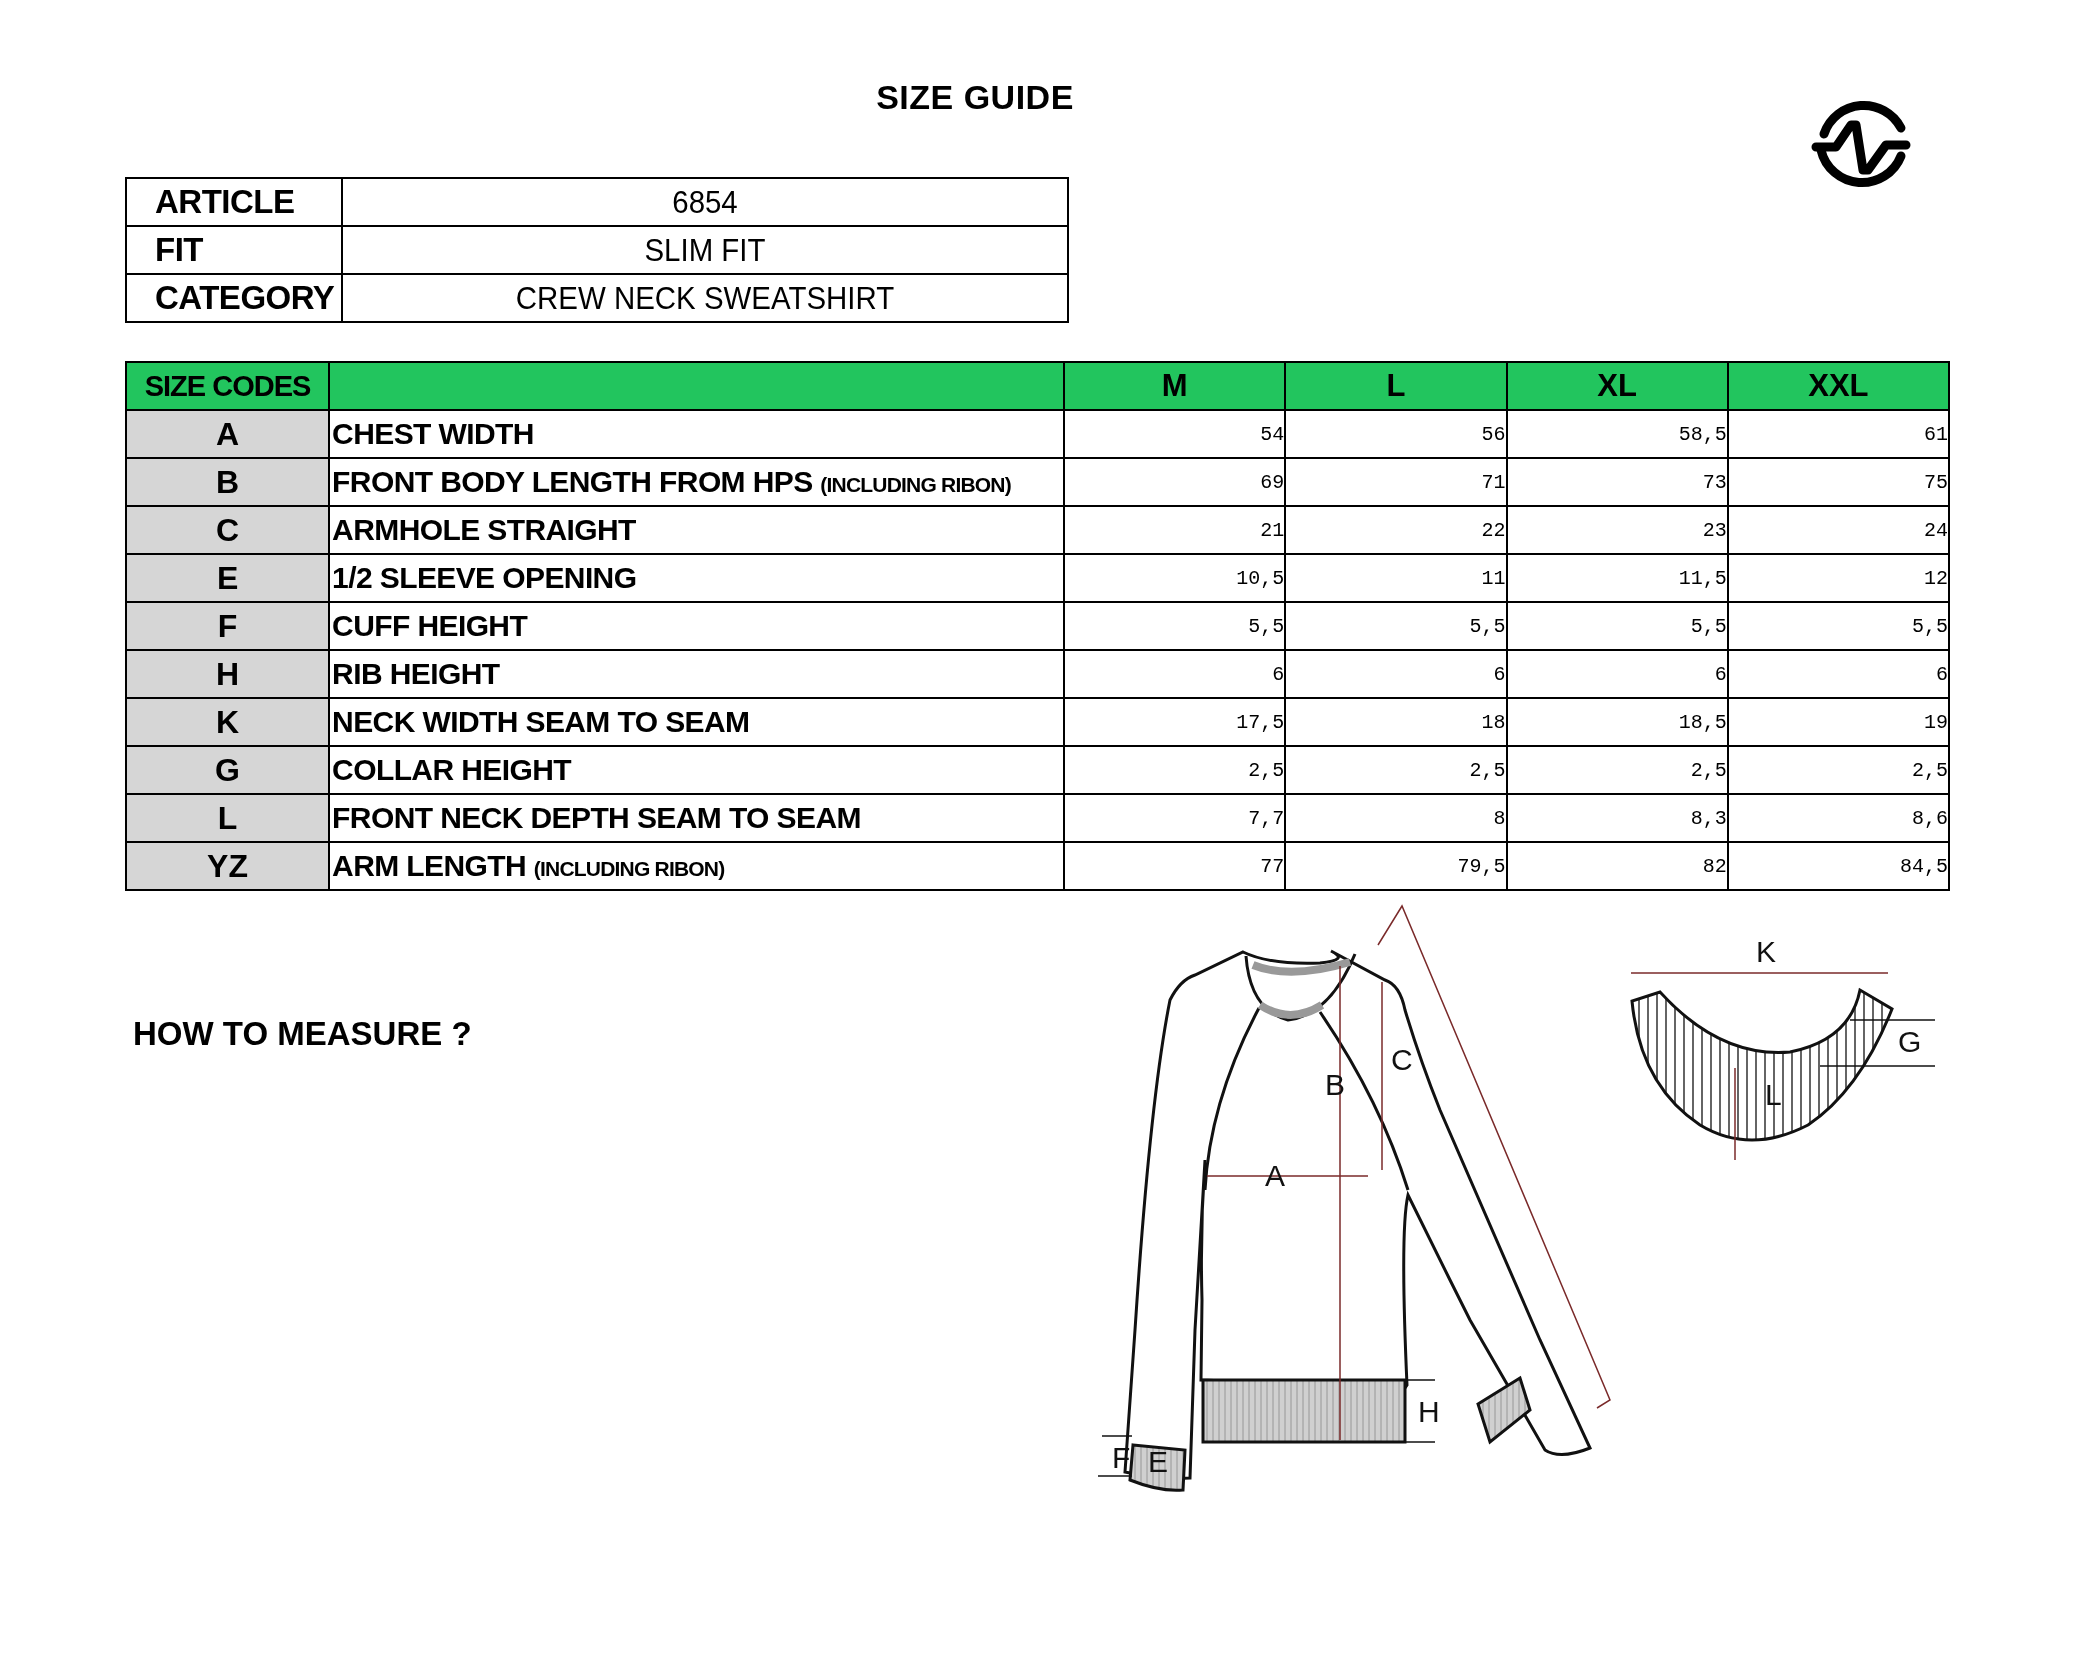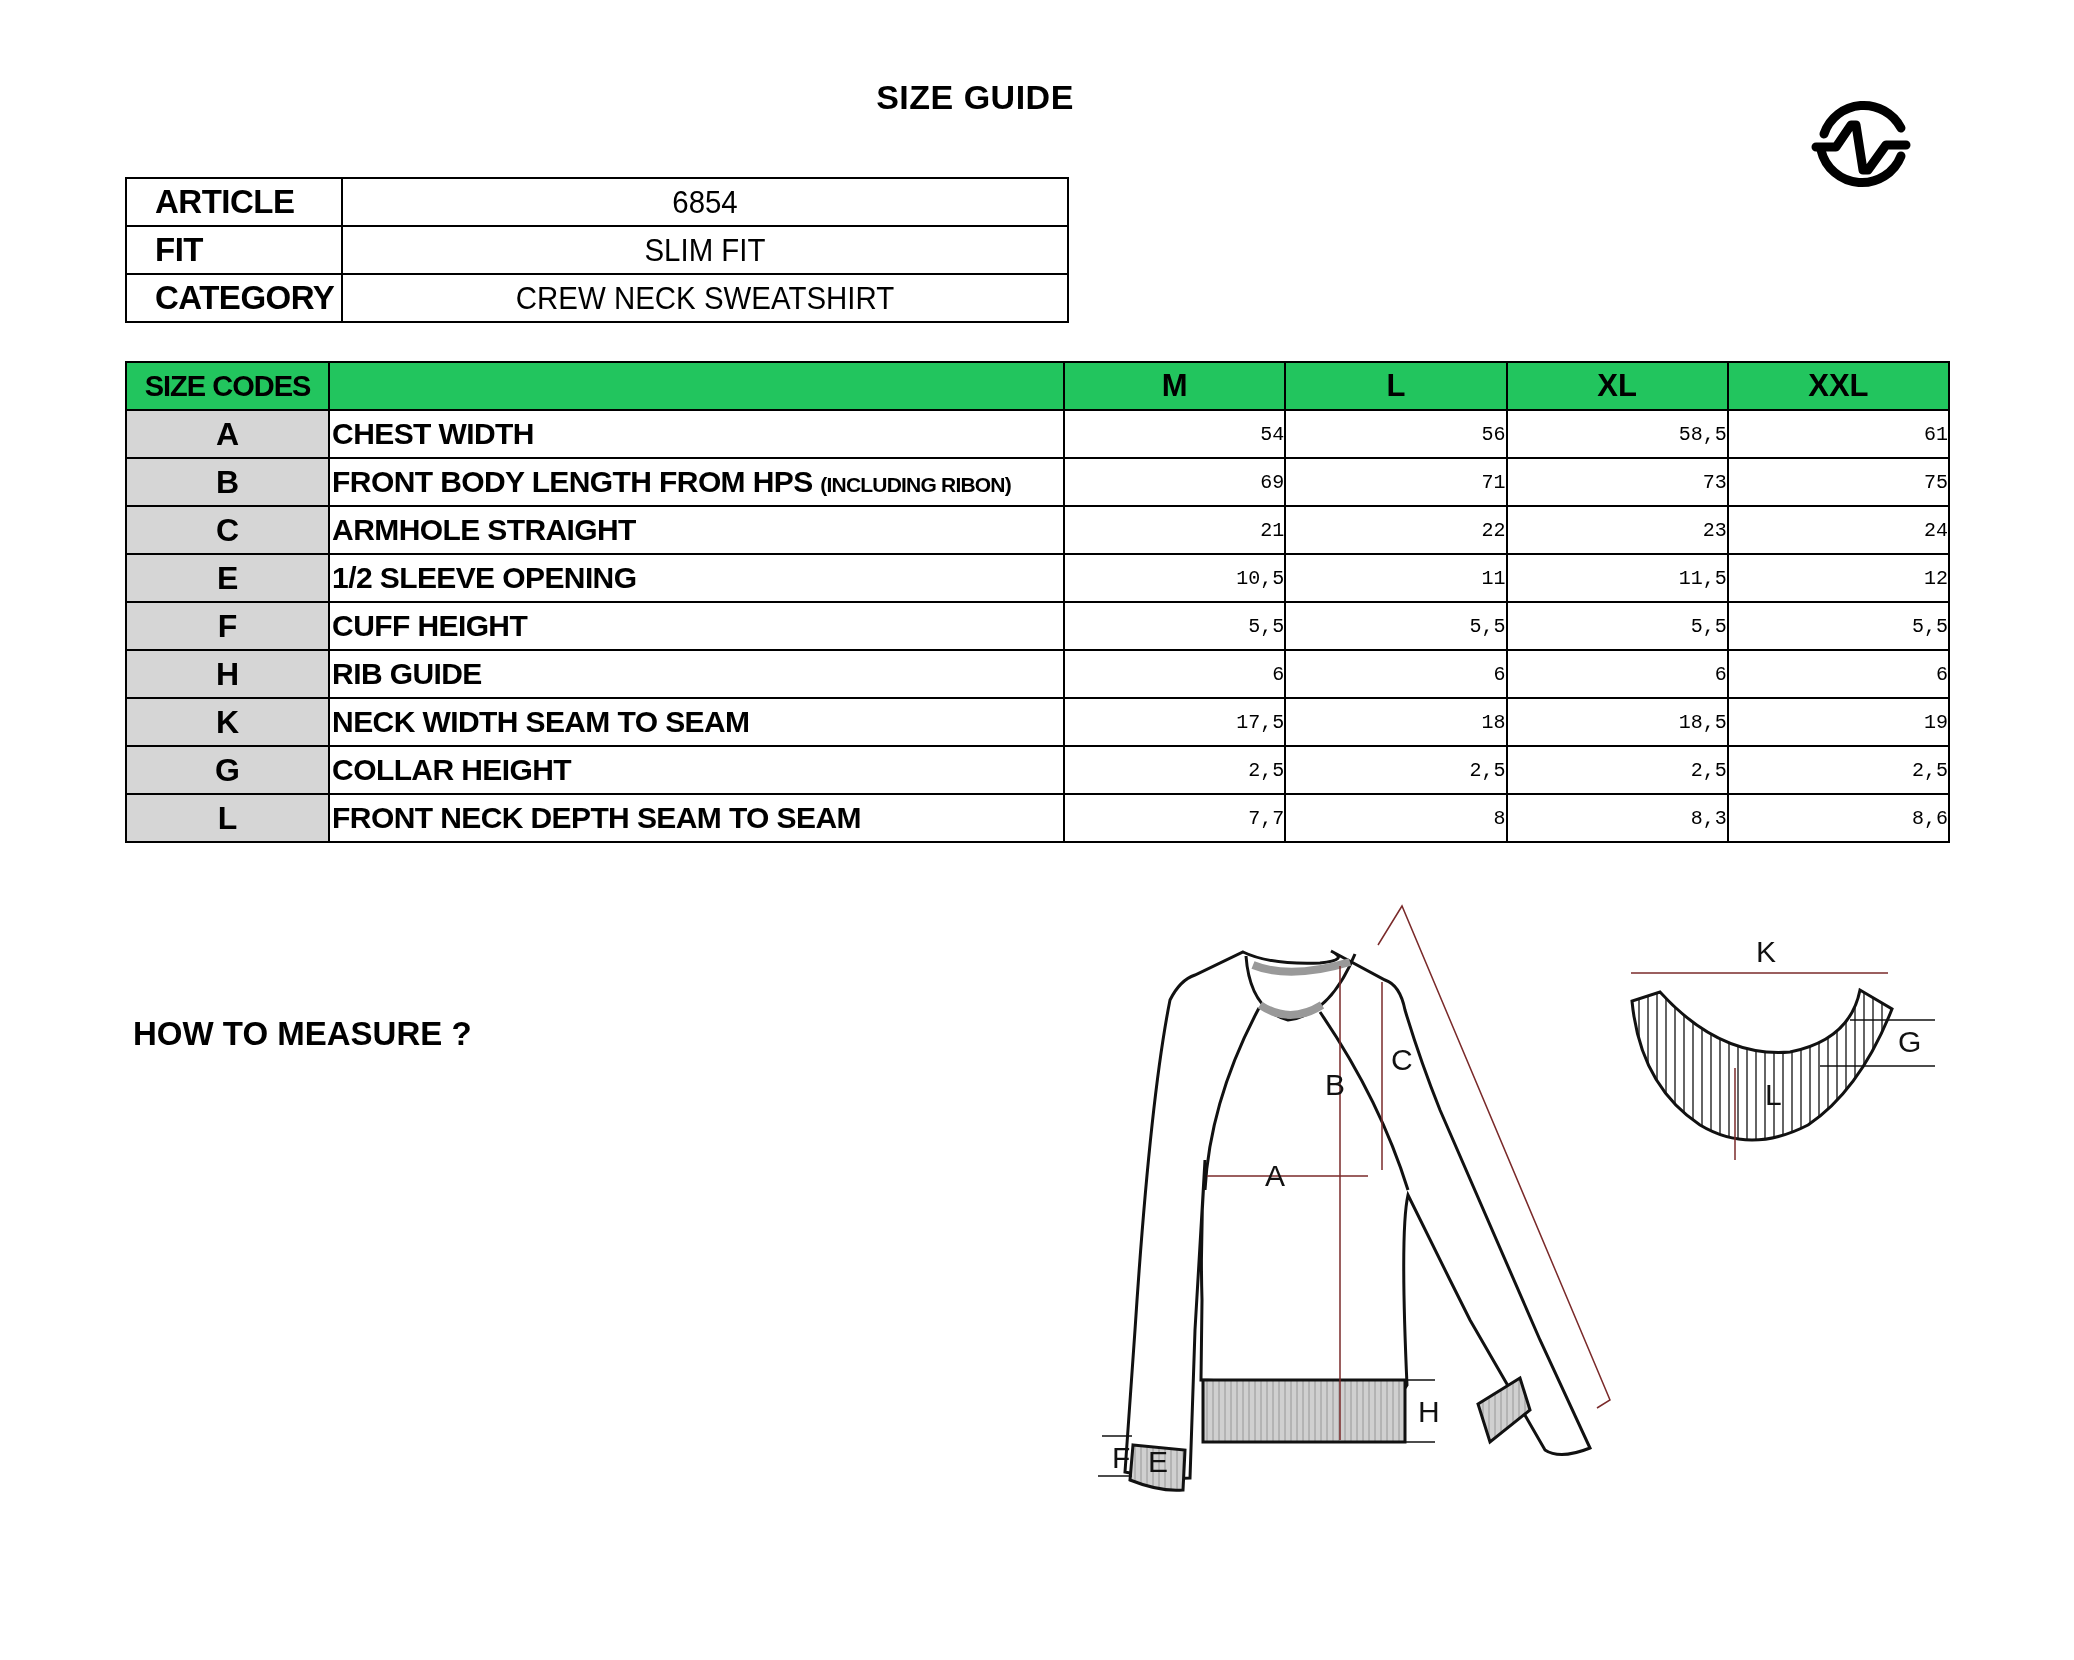--- a/index.html
+++ b/index.html
@@ -108,21 +108,21 @@
       <tr>
     <td class="code">F</td>
     <td class="desc"><span>CUFF HEIGHT</span><span class="note"></span></td>
     <td class="val">5,5</td>
     <td class="val">5,5</td>
     <td class="val">5,5</td>
     <td class="val">5,5</td>
   </tr>
       <tr>
     <td class="code">H</td>
-    <td class="desc"><span>RIB GUIDE</span><span class="note"></span></td>
+    <td class="desc"><span>RIB HEIGHT</span><span class="note"></span></td>
     <td class="val">6</td>
     <td class="val">6</td>
     <td class="val">6</td>
     <td class="val">6</td>
   </tr>
       <tr>
     <td class="code">K</td>
     <td class="desc"><span>NECK WIDTH SEAM TO SEAM</span><span class="note"></span></td>
     <td class="val">17,5</td>
     <td class="val">18</td>
@@ -137,20 +137,28 @@
     <td class="val">2,5</td>
     <td class="val">2,5</td>
   </tr>
       <tr>
     <td class="code">L</td>
     <td class="desc"><span>FRONT NECK DEPTH SEAM TO SEAM</span><span class="note"></span></td>
     <td class="val">7,7</td>
     <td class="val">8</td>
     <td class="val">8,3</td>
     <td class="val">8,6</td>
+  </tr>
+      <tr>
+    <td class="code">YZ</td>
+    <td class="desc"><span>ARM LENGTH </span><span class="note">(INCLUDING RIBON)</span></td>
+    <td class="val">77</td>
+    <td class="val">79,5</td>
+    <td class="val">82</td>
+    <td class="val">84,5</td>
   </tr>
     </tbody>
 </table>
 
 <div class="how">HOW TO MEASURE ?</div>
 
 <svg class="diagram" viewBox="1080 890 900 640">
   <defs>
     <pattern id="rib" width="6" height="10" patternUnits="userSpaceOnUse">
       <rect width="6" height="10" fill="#d0d0d0"></rect>

